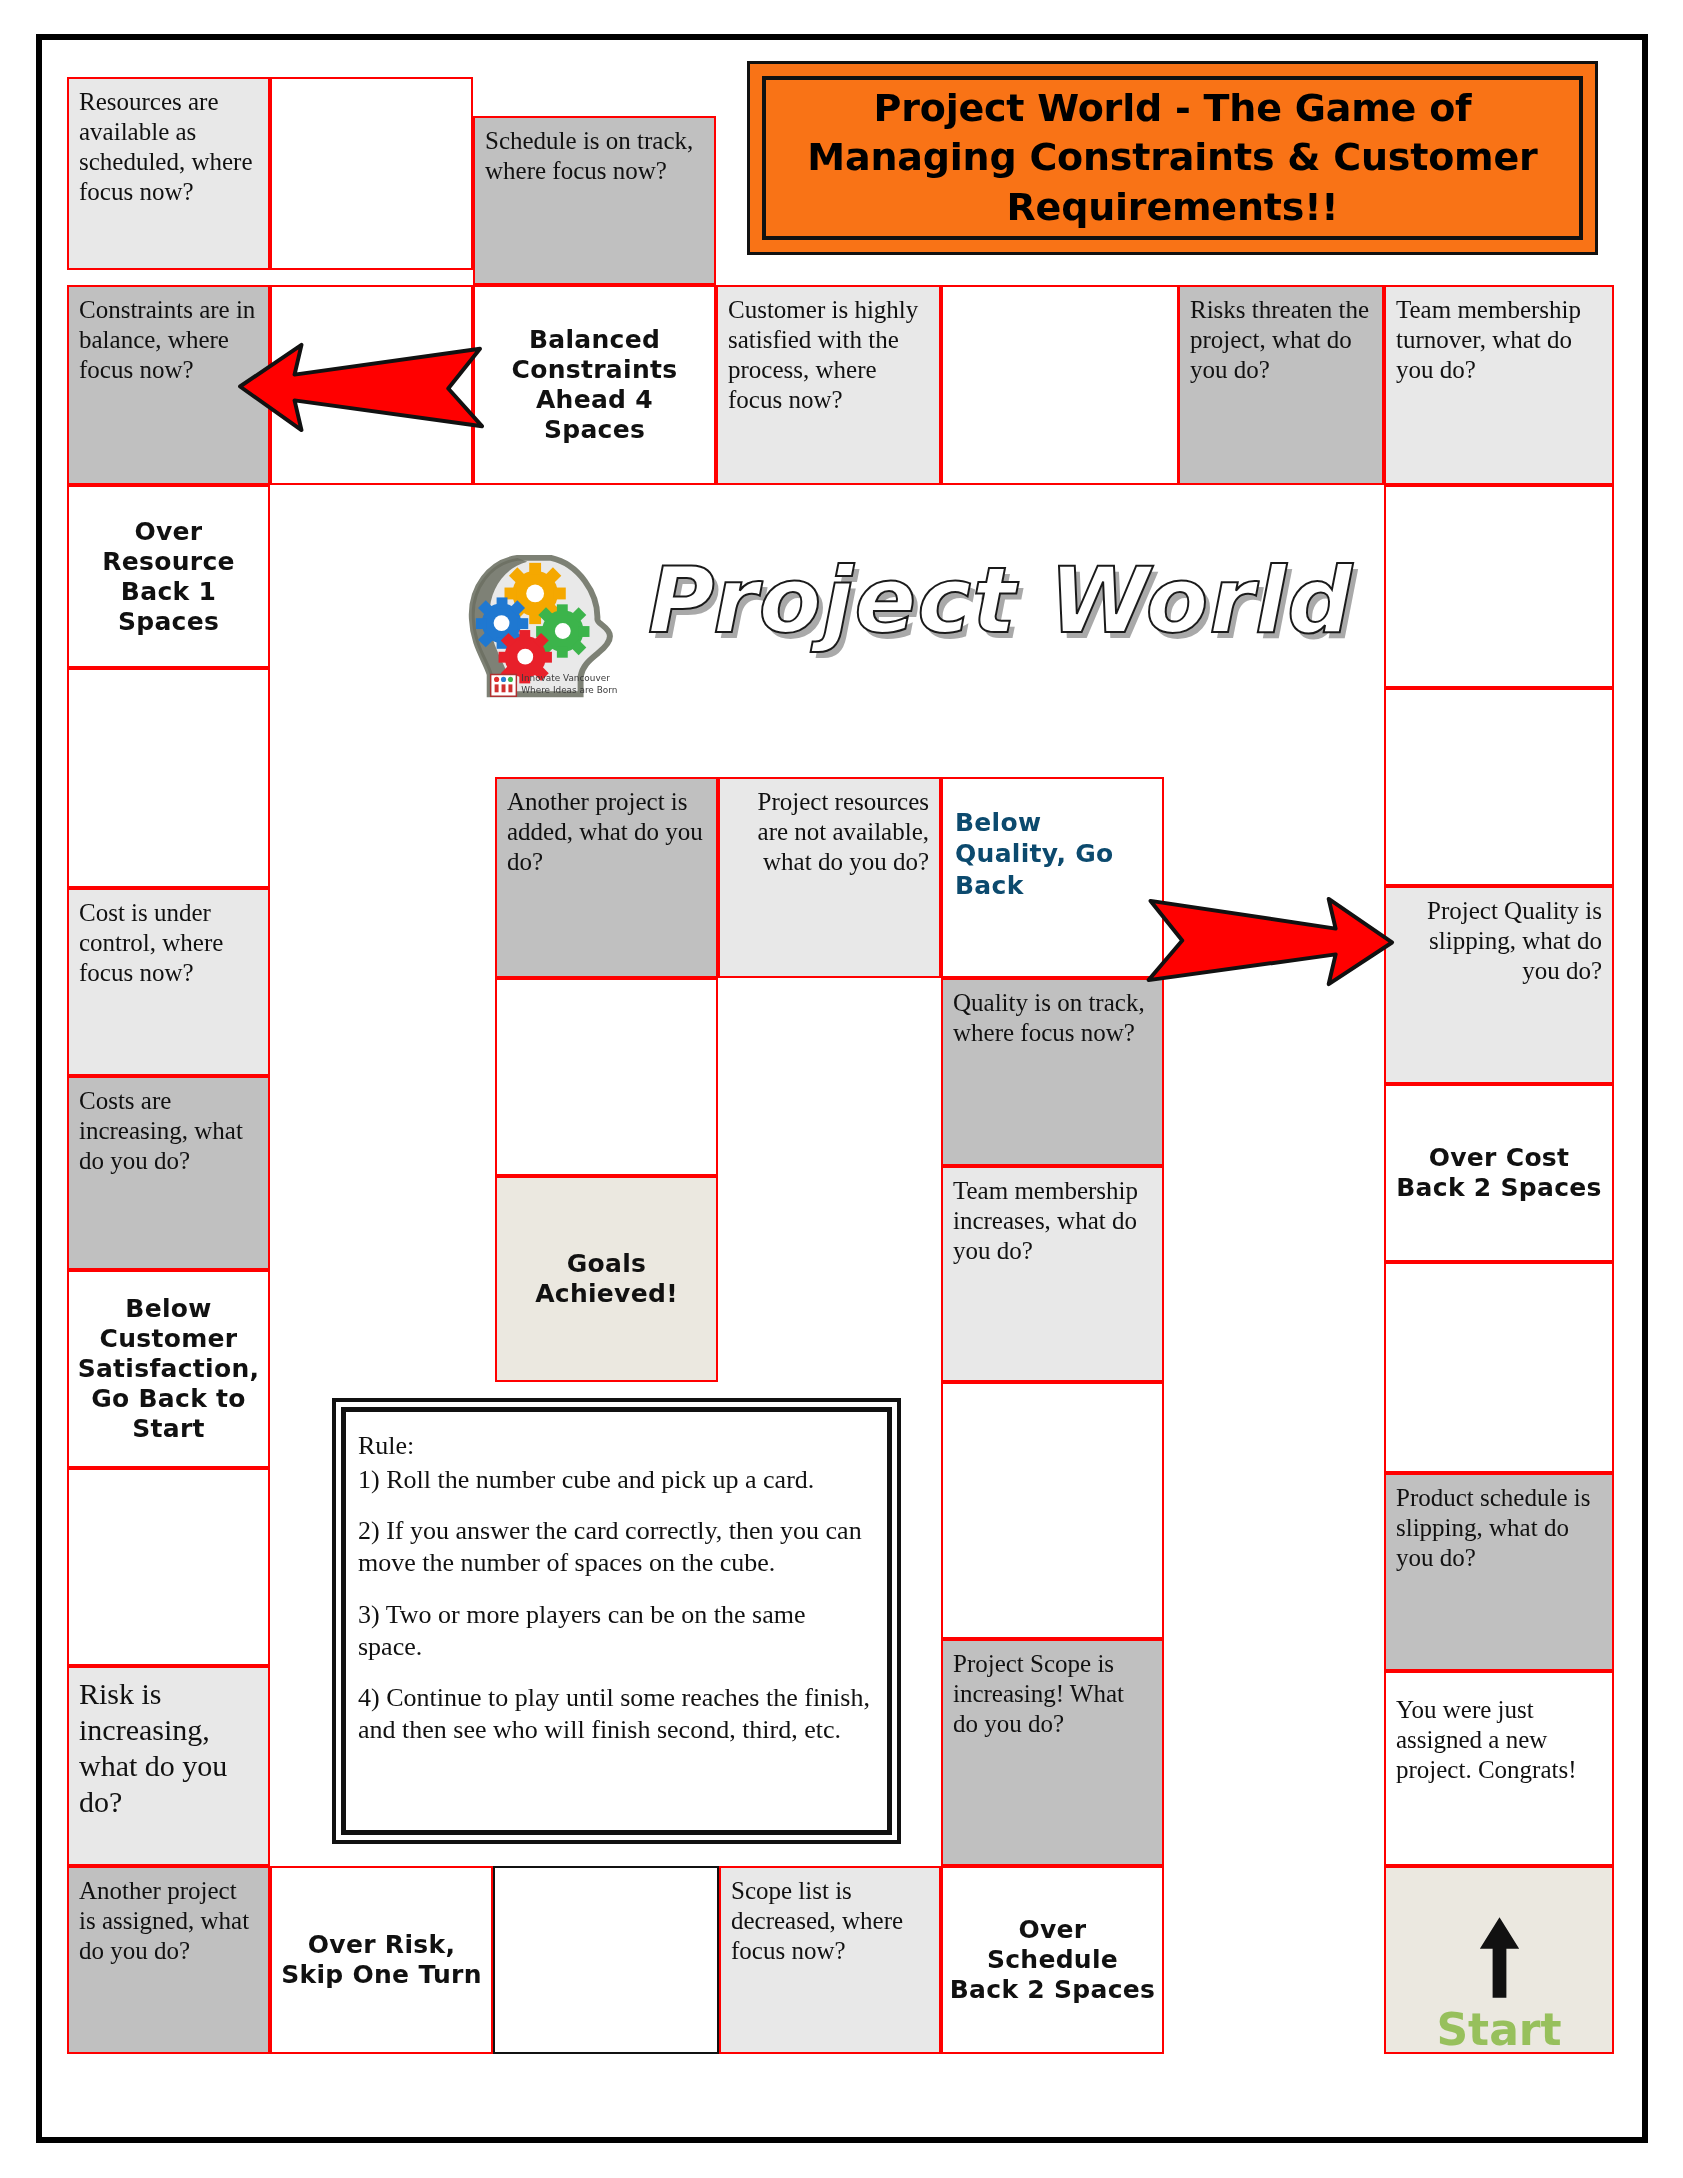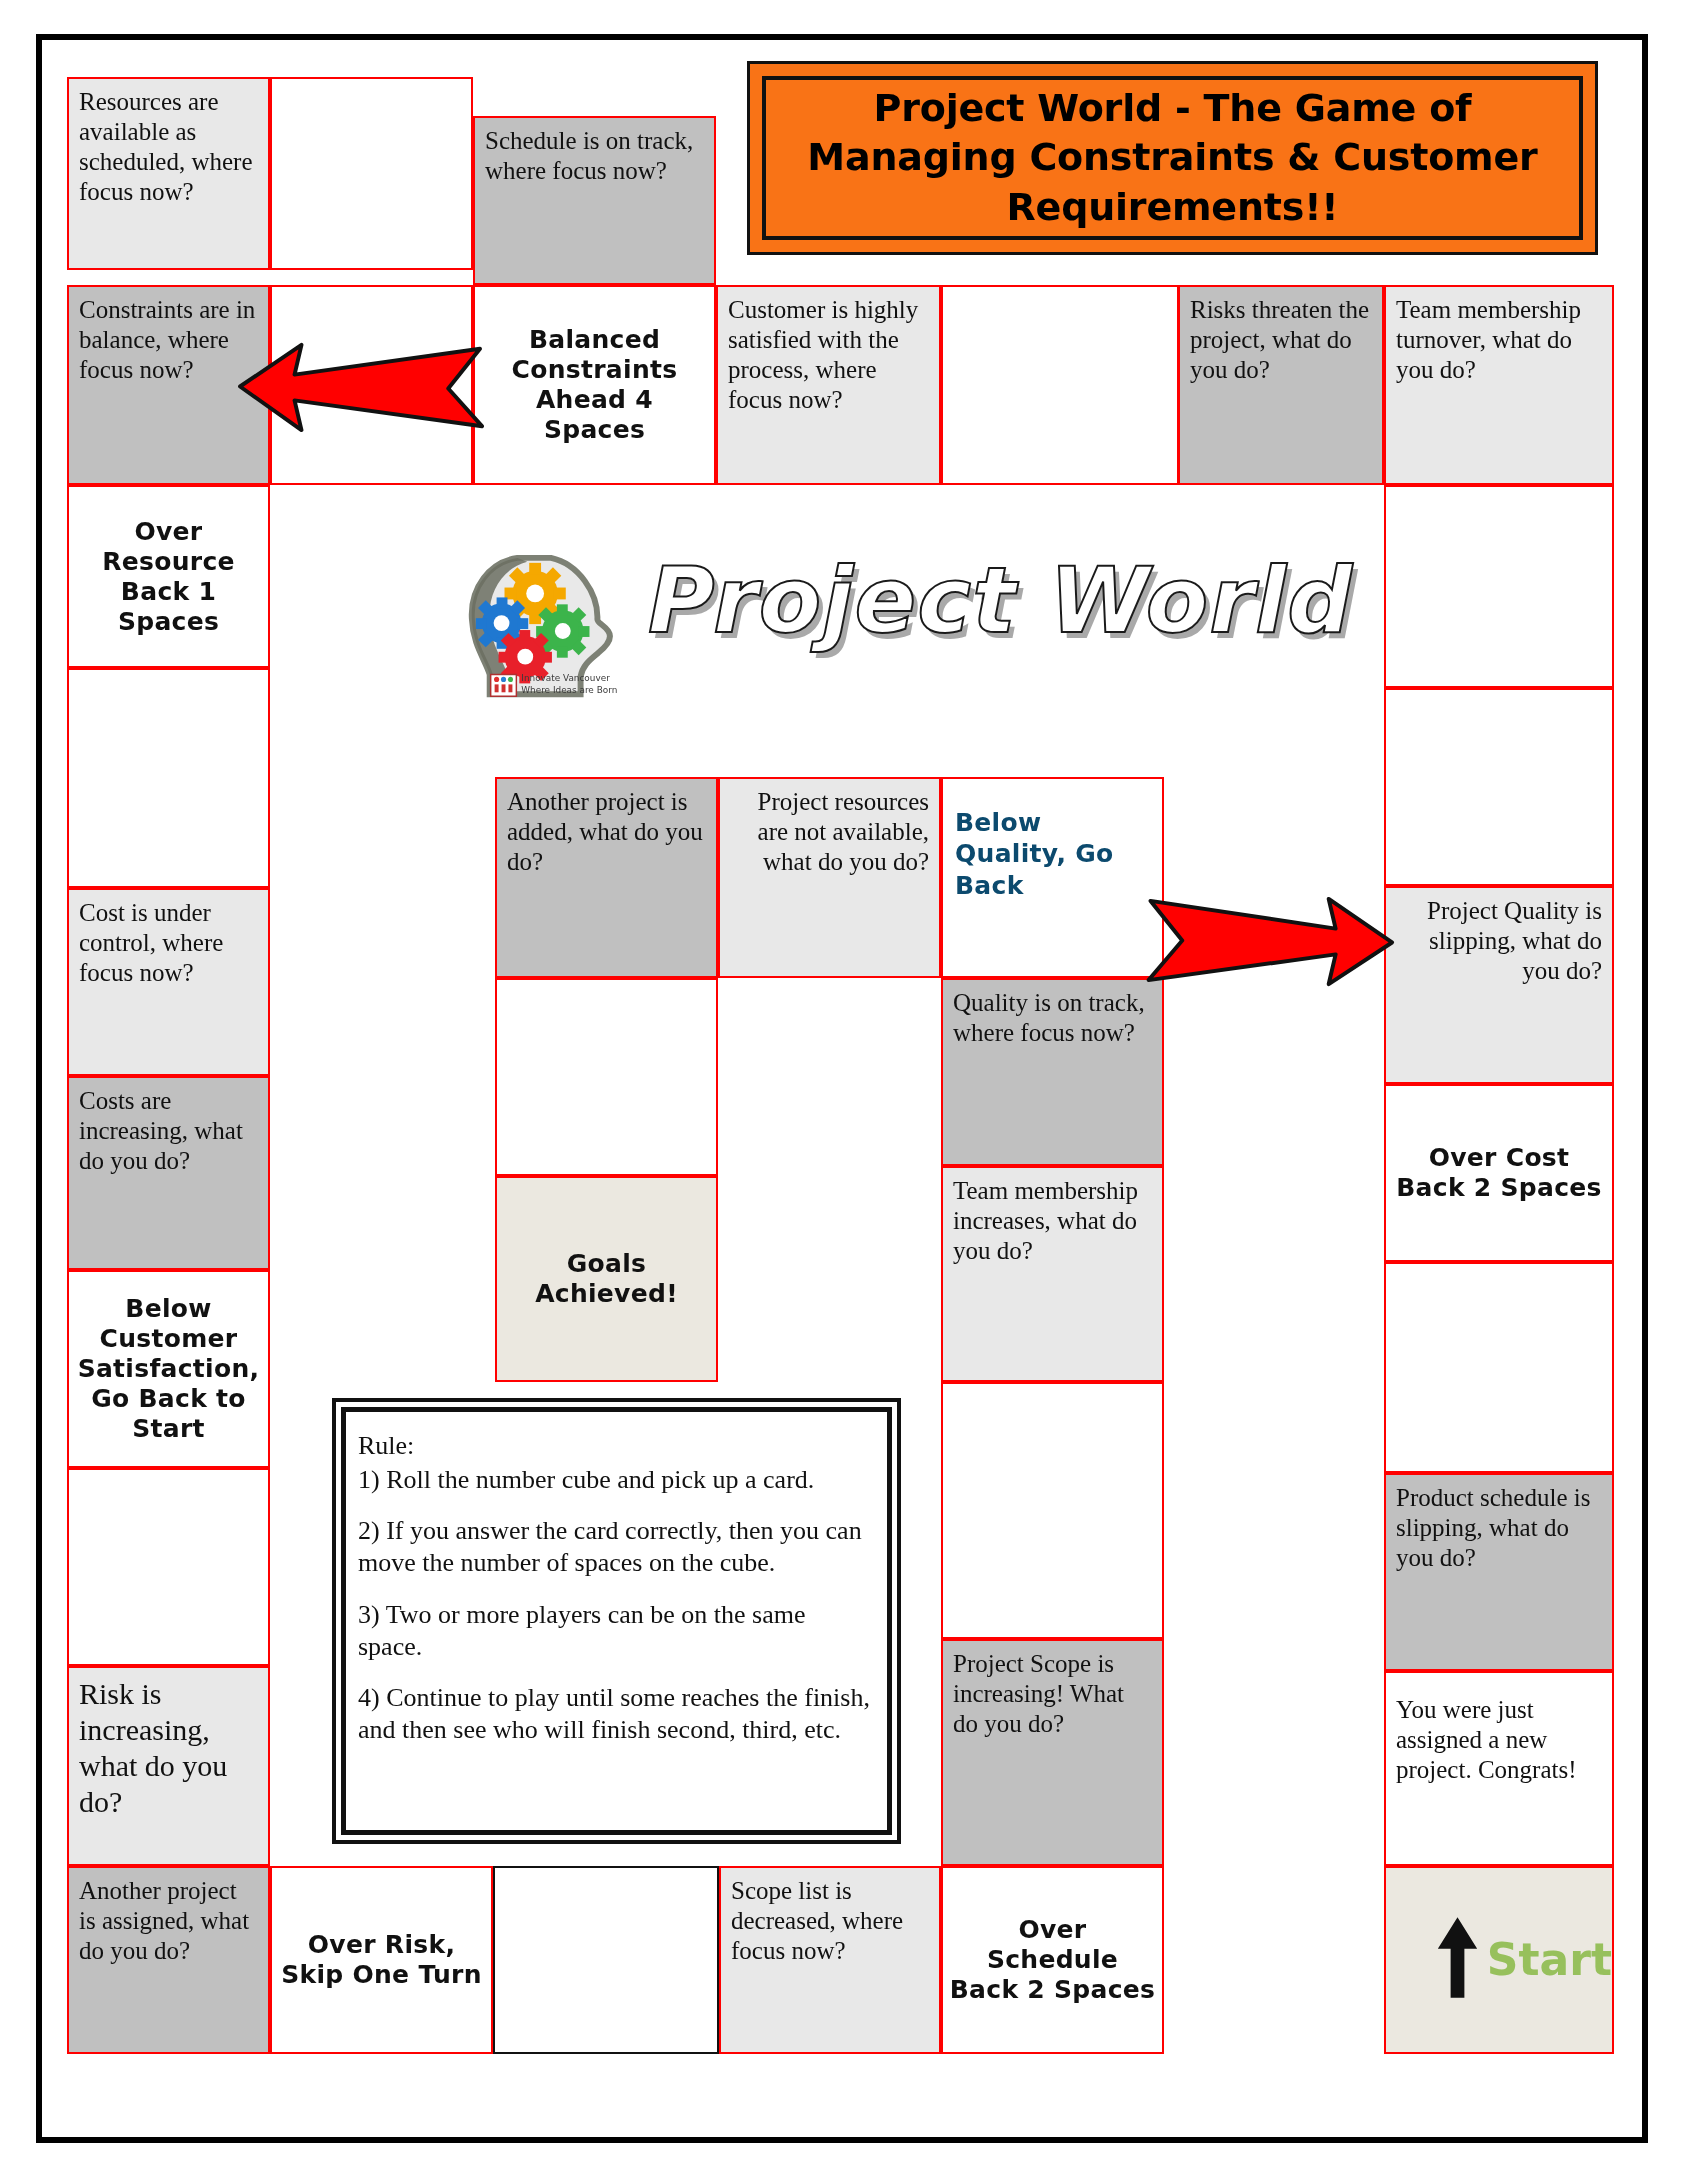--- a/index.html
+++ b/index.html
@@ -52,21 +52,21 @@
   #rules-inner p{margin:0 0 20px 0;font-size:26px;line-height:1.22;color:#111;}
   #rules-inner p:first-child{margin-bottom:2px;}
   #rules-inner p:last-child{margin-bottom:0;}
 
   
   .arrow-svg{position:absolute;}
   #arrow-left{left:236px;top:327px;width:248px;height:119px;}
   #arrow-right{left:1109px;top:881px;width:287px;height:119px;}
 
   
-  .start-wrap{display:flex;flex-direction:row;align-items:center;justify-content:flex-end;height:100%;padding-bottom:18px;}
+  .start-wrap{display:flex;flex-direction:column;align-items:center;justify-content:flex-end;height:100%;padding-bottom:18px;}
   .start-label{font-family:"DejaVu Sans",sans-serif;font-weight:bold;font-size:44px;color:#97c05c;line-height:1;}
 </style>
 </head>
 <body>
 
 <div id="board-page">
   <div id="page-frame"></div>
 
   <div id="title-box">
     <div id="title-inner">

